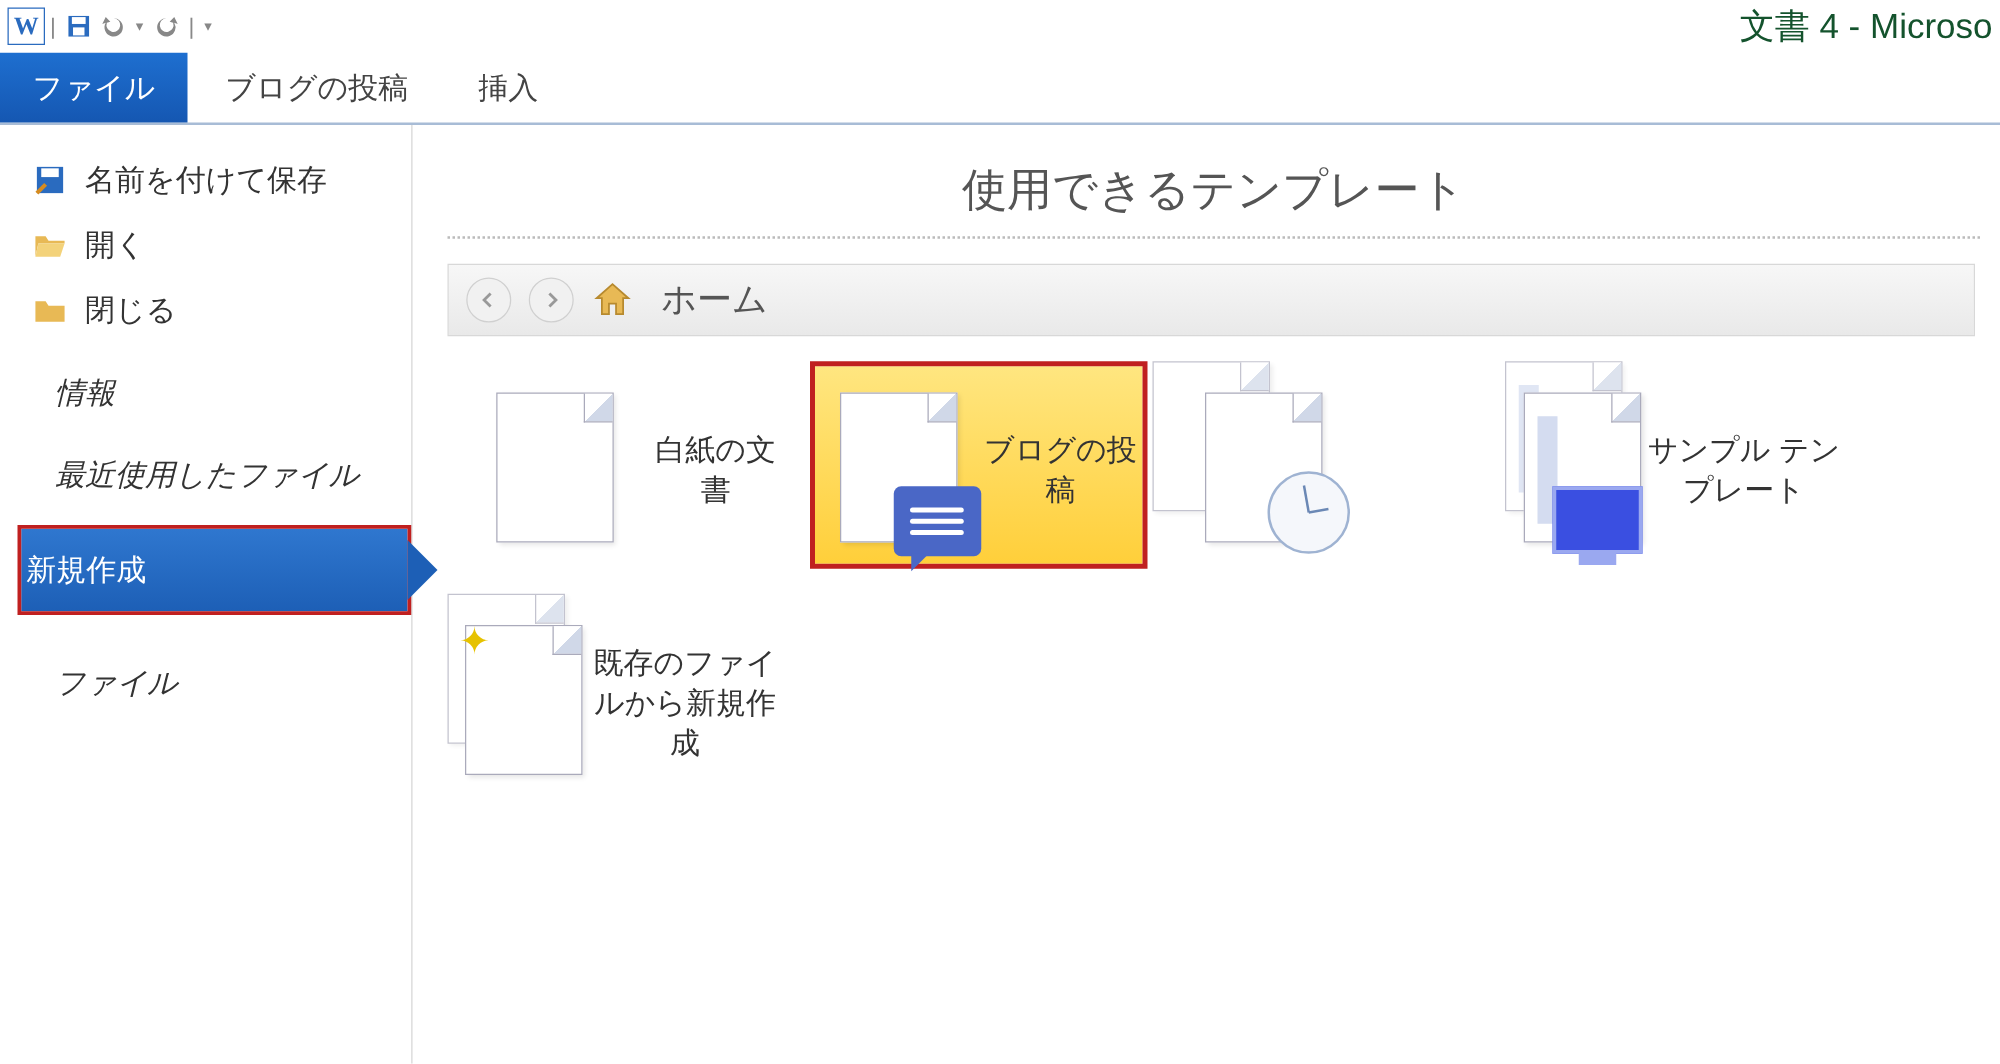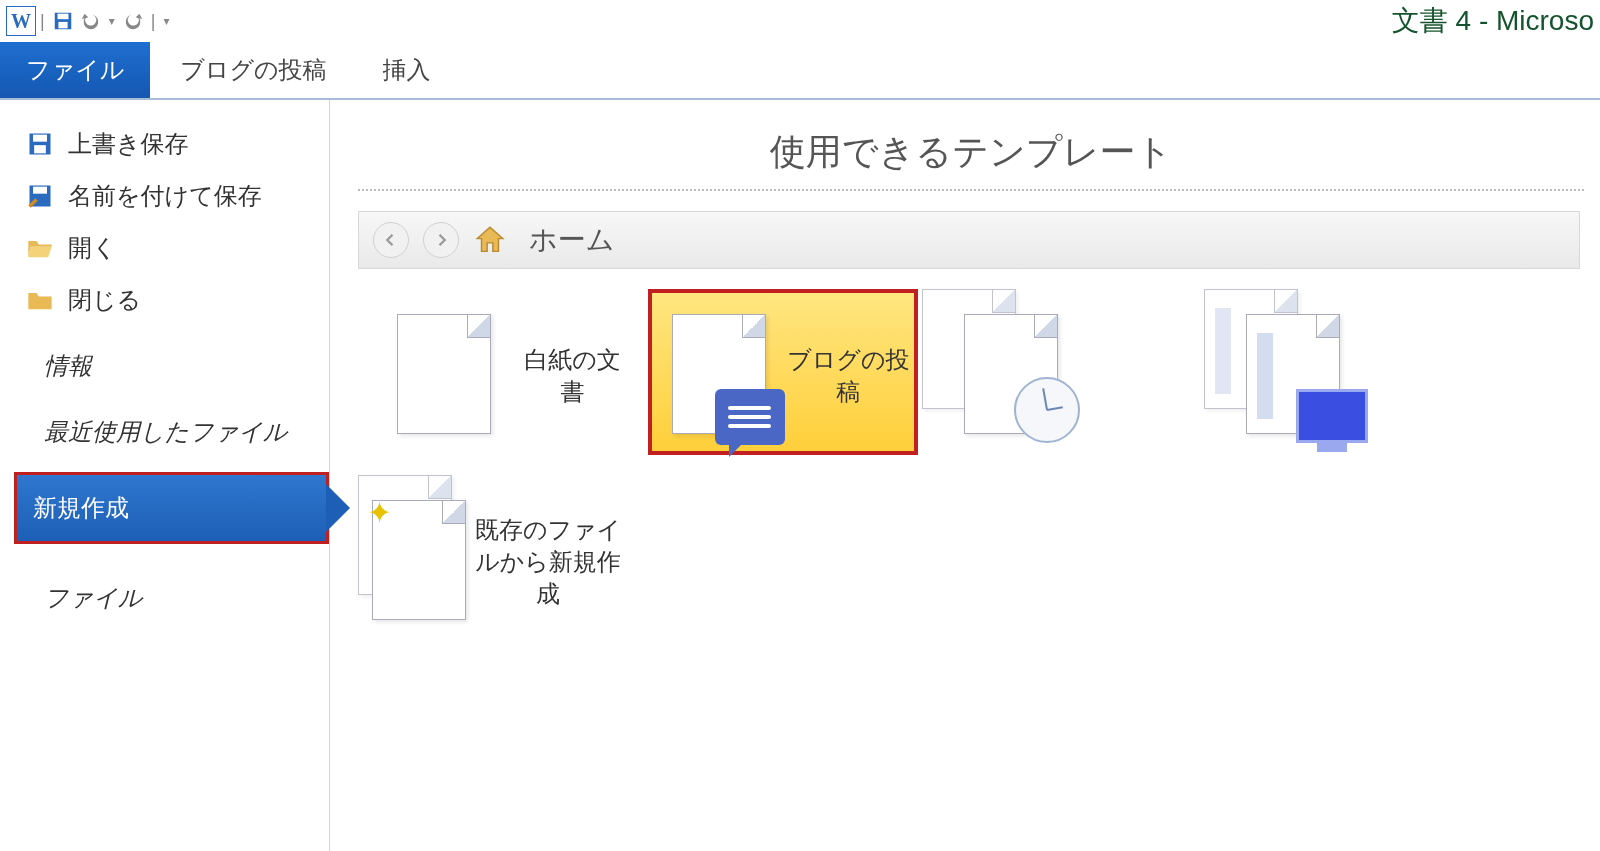--- a/index.html
+++ b/index.html
@@ -71,21 +71,21 @@
     padding: 10px 26px;
     font-size:24px;color:#333;
   }
   .left-item.noicon { padding-left:44px;font-style:italic; }
   .left-item.selected {
     background: linear-gradient(#2f77cf,#1d5fb6);
     color:#fff;
     position:relative;
     border: 3px solid #c02020;
     margin: 0 0 0 14px;
-    padding-left: 16px;
+    padding-left: 4px;
     height:72px;
   }
   .left-item.selected::after {
     content:"";
     position:absolute; right:-24px; top:50%; transform:translateY(-50%);
     border-left:24px solid #1d5fb6;
     border-top:24px solid transparent;
     border-bottom:24px solid transparent;
   }
   .left-item svg {width:28px;height:28px;flex:0 0 28px;}
@@ -205,28 +205,20 @@
   <div class="ribbon-tab">挿入</div>
 </div>
 
 <div class="body-row">
 
   <div class="backstage-left">
     <div class="left-item">
       <svg viewBox="0 0 24 24">
           <rect x="3" y="3" width="18" height="18" fill="#2a6bbf"></rect>
           <rect x="6" y="4" width="12" height="6" fill="#fff"></rect>
-          <rect x="7" y="13" width="10" height="7" fill="#fff"></rect>
-        </svg>
-      <span>上書き保存</span>
-    </div>
-    <div class="left-item">
-      <svg viewBox="0 0 24 24">
-          <rect x="3" y="3" width="18" height="18" fill="#2a6bbf"></rect>
-          <rect x="6" y="4" width="12" height="6" fill="#fff"></rect>
           <path d="M2 20 L8 14 L10 16 L4 22z" fill="#d68b1f"></path>
         </svg>
       <span>名前を付けて保存</span>
     </div>
     <div class="left-item">
       <svg viewBox="0 0 24 24">
           <path d="M2 6h7l2 3h11v2H4l-2 9V6z" fill="#e8b955"></path>
           <path d="M4 11h18l-3 9H2z" fill="#f3d27a"></path>
         </svg>
       <span>開く</span>
@@ -307,20 +299,21 @@
       <div class="template-tile">
         <div class="tile-icon stack">
           <div class="page-shape">
               <div class="sidebar-mark"></div>
             </div>
           <div class="page-shape">
               <div class="sidebar-mark"></div>
             </div>
           <div class="monitor-overlay"></div>
         </div>
+        <div class="tile-label">サンプル テンプレート</div>
       </div>
 
       <div class="template-tile">
         <div class="tile-icon stack">
           <div class="page-shape"></div>
           <div class="page-shape">
               <span class="spark">✦</span>
             </div>
         </div>
         <div class="tile-label">既存のファイルから新規作成</div>

